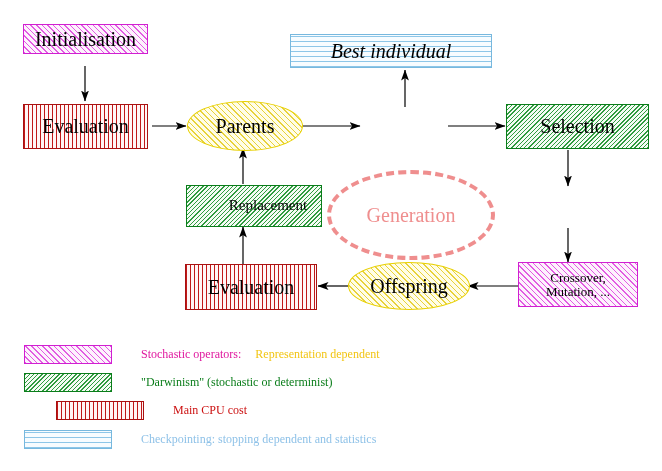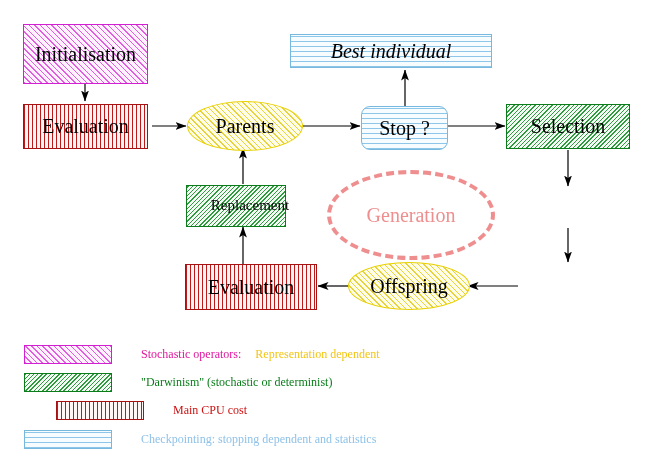--- a/index.html
+++ b/index.html
@@ -150,53 +150,54 @@
       <line x1="518" y1="286" x2="468" y2="286" marker-end="url(#ah)"></line>
 
       <line x1="348" y1="286" x2="318" y2="286" marker-end="url(#ah)"></line>
 
       <line x1="243" y1="264" x2="243" y2="227" marker-end="url(#ah)"></line>
 
       <line x1="243" y1="184" x2="243" y2="148" marker-end="url(#ah)"></line>
     </g>
   </svg>
 
-  <div class="node fill-magenta label-big" style="left:23px; top:24px; width:125px; height:60px;">
+  <div class="node fill-magenta label-big" style="left:23px; top:24px; width:125px; height:30px;">
     <span>Initialisation</span>
   </div>
 
   <div class="node fill-red label-big" style="left:23px; top:104px; width:125px; height:45px;">
     <span>Evaluation</span>
   </div>
 
   <div class="node fill-yellow ellipse label-big" style="left:187px; top:101px; width:116px; height:50px;">
     <span>Parents</span>
   </div>
 
   <div class="node fill-blue label-big" style="left:290px; top:34px; width:202px; height:34px;font-style:italic;">
     <span>Best individual</span>
   </div>
 
-  <div class="node fill-blue rounded label-big" style="left:361px; top:106px; width:87px; height:44px;">
-    <span>Stop ?</span>
-  </div>
-
-  <div class="node fill-green label-big" style="left:506px; top:104px; width:124px; height:45px;">
+
+  <div class="node fill-green label-big" style="left:506px; top:104px; width:143px; height:45px;">
     <span>Selection</span>
   </div>
 
-  <div class="node fill-green label-mid" style="left:186px; top:185px; width:100px; height:42px;padding-left:28px;">
+  <div class="node fill-green label-mid" style="left:186px; top:185px; width:136px; height:42px;padding-left:28px;">
     <span>Replacement</span>
   </div>
 
   <div class="generation-ellipse" style="left:327px; top:170px; width:168px; height:90px;text-align:right;">
     <span class="generation-label">Generation</span>
   </div>
 
 
+  <div class="node fill-magenta label-small" style="left:518px; top:262px; width:120px; height:45px; flex-direction:column; justify-content:center;">
+    <span>Crossover,</span>
+    <span>Mutation, ...</span>
+  </div>
 
   <div class="node fill-yellow ellipse label-big" style="left:348px; top:262px; width:122px; height:48px;">
     <span>Offspring</span>
   </div>
 
   <div class="node fill-red label-big" style="left:185px; top:264px; width:132px; height:46px;">
     <span>Evaluation</span>
   </div>
 
   <div class="legend">

